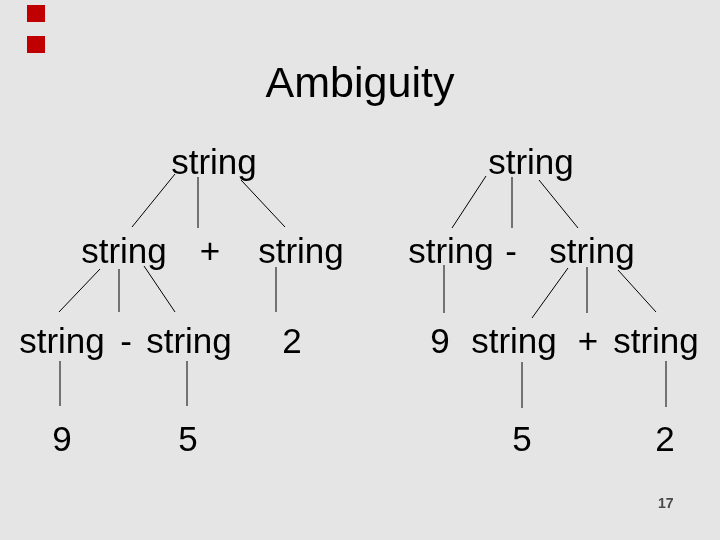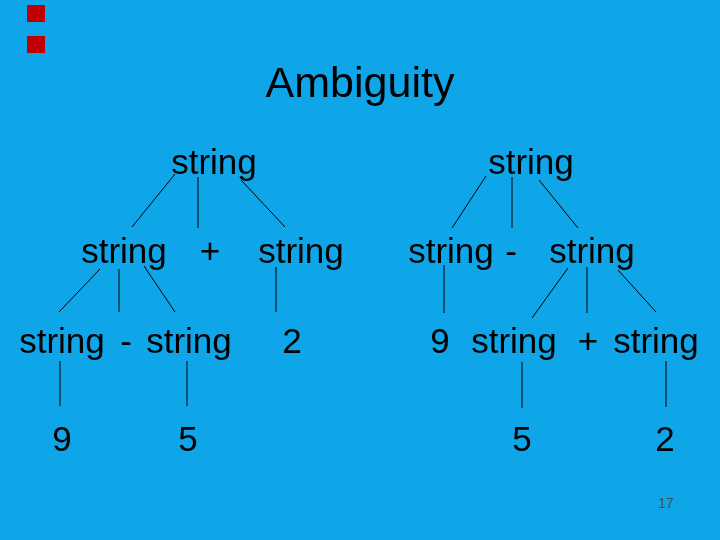--- a/index.html
+++ b/index.html
@@ -1,38 +1,39 @@
 <!DOCTYPE html>
 <html><head>
 <meta charset="utf-8">
 <style>
   html,body{margin:0;padding:0;}
   body{
     width:720px;height:540px;background:#ffffff;position:relative;
     font-family:"Liberation Sans","DejaVu Sans",sans-serif;
     color:#000;overflow:hidden;
   }
-  .slide{position:absolute;left:0;top:0;width:720px;height:540px;background:#0ea5e9;}
+  .slide{position:absolute;left:0;top:0;width:720px;height:540px;background:#e5e5e5;}
   .deco-square{position:absolute;width:18px;height:17px;background:#c00000;}
   .sq1{left:27px;top:5px;}
   .sq2{left:27px;top:36px;}
   .title{
     position:absolute;left:0;top:61px;width:720px;text-align:center;
     font-size:43px;line-height:43px;letter-spacing:0;color:#000;white-space:nowrap;
   }
   .node{
     position:absolute;transform:translateX(-50%);
     font-size:35px;line-height:31px;white-space:nowrap;color:#000;
   }
   .row1{top:146px;} .row2{top:235px;} .row3{top:325px;} .row4{top:423px;}
   .edges{position:absolute;left:0;top:0;width:720px;height:540px;pointer-events:none;}
   .edges line{stroke:#000;stroke-width:1;}
   .page-number{
     position:absolute;left:658px;top:495px;font-size:14px;line-height:16px;
     color:#4a4a4a;
+    font-weight:bold;
   }
 </style>
 </head>
 <body>
 
 <div class="slide">
 
   <div class="deco-square sq1"></div>
   <div class="deco-square sq2"></div>
 

